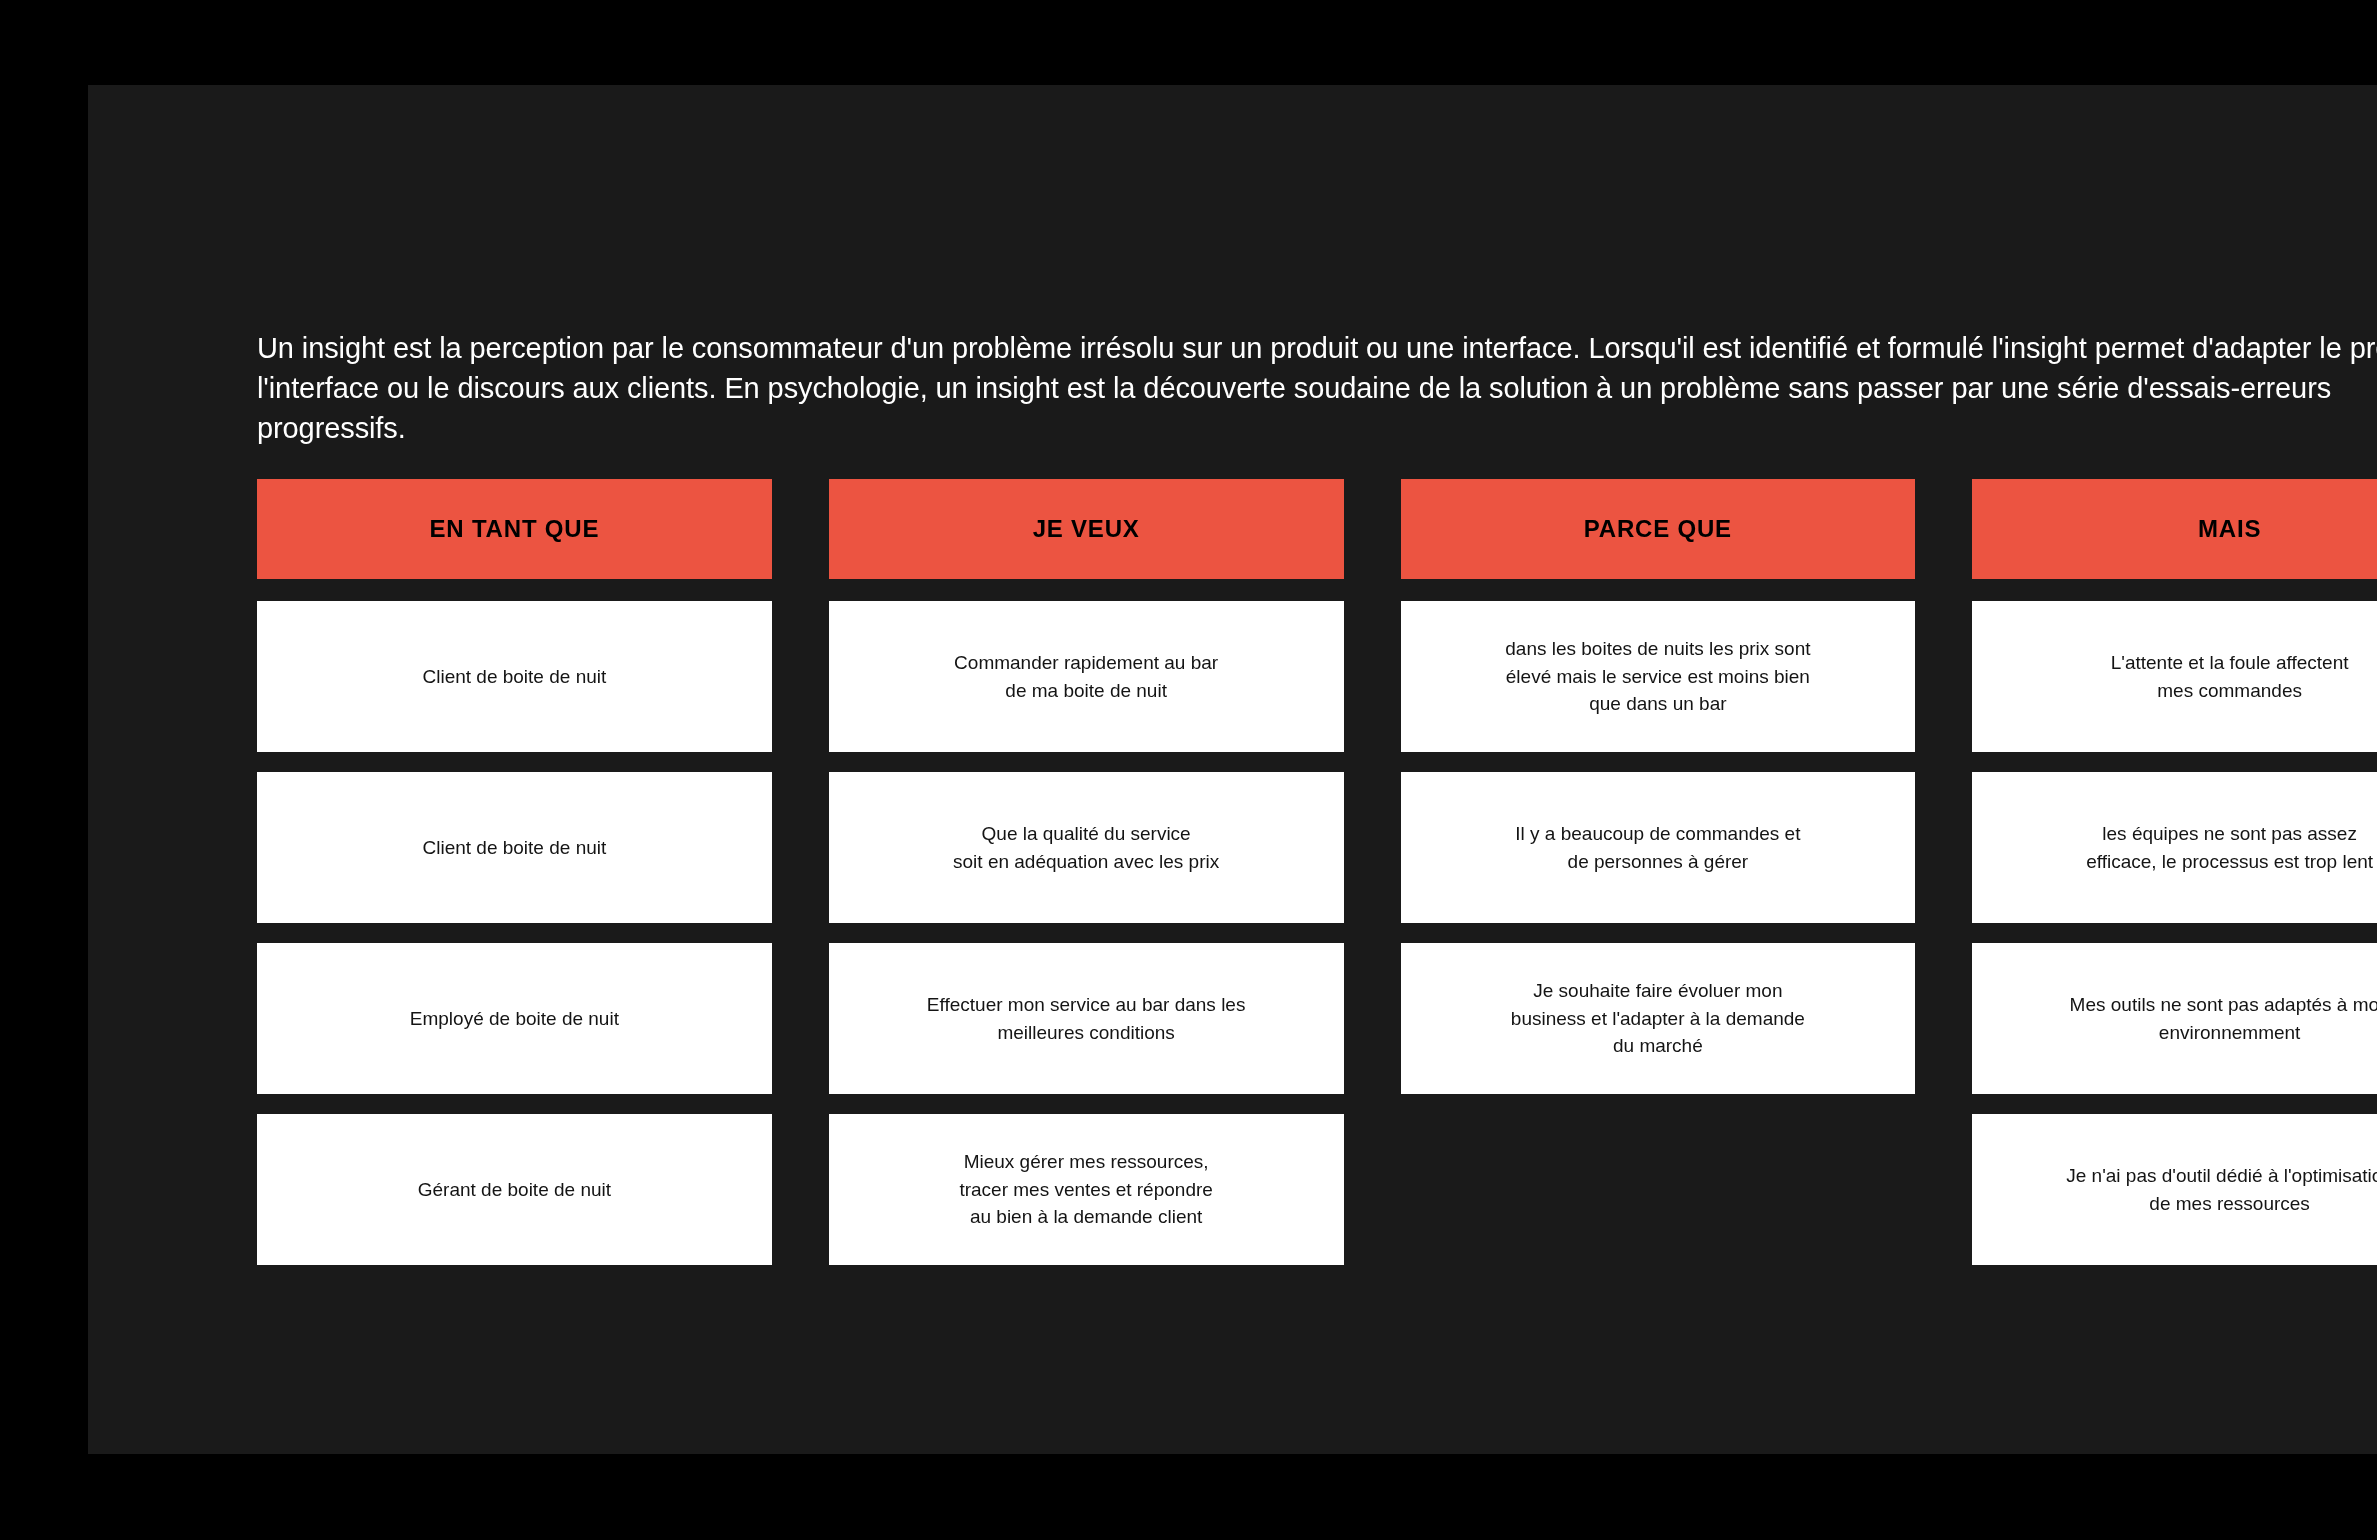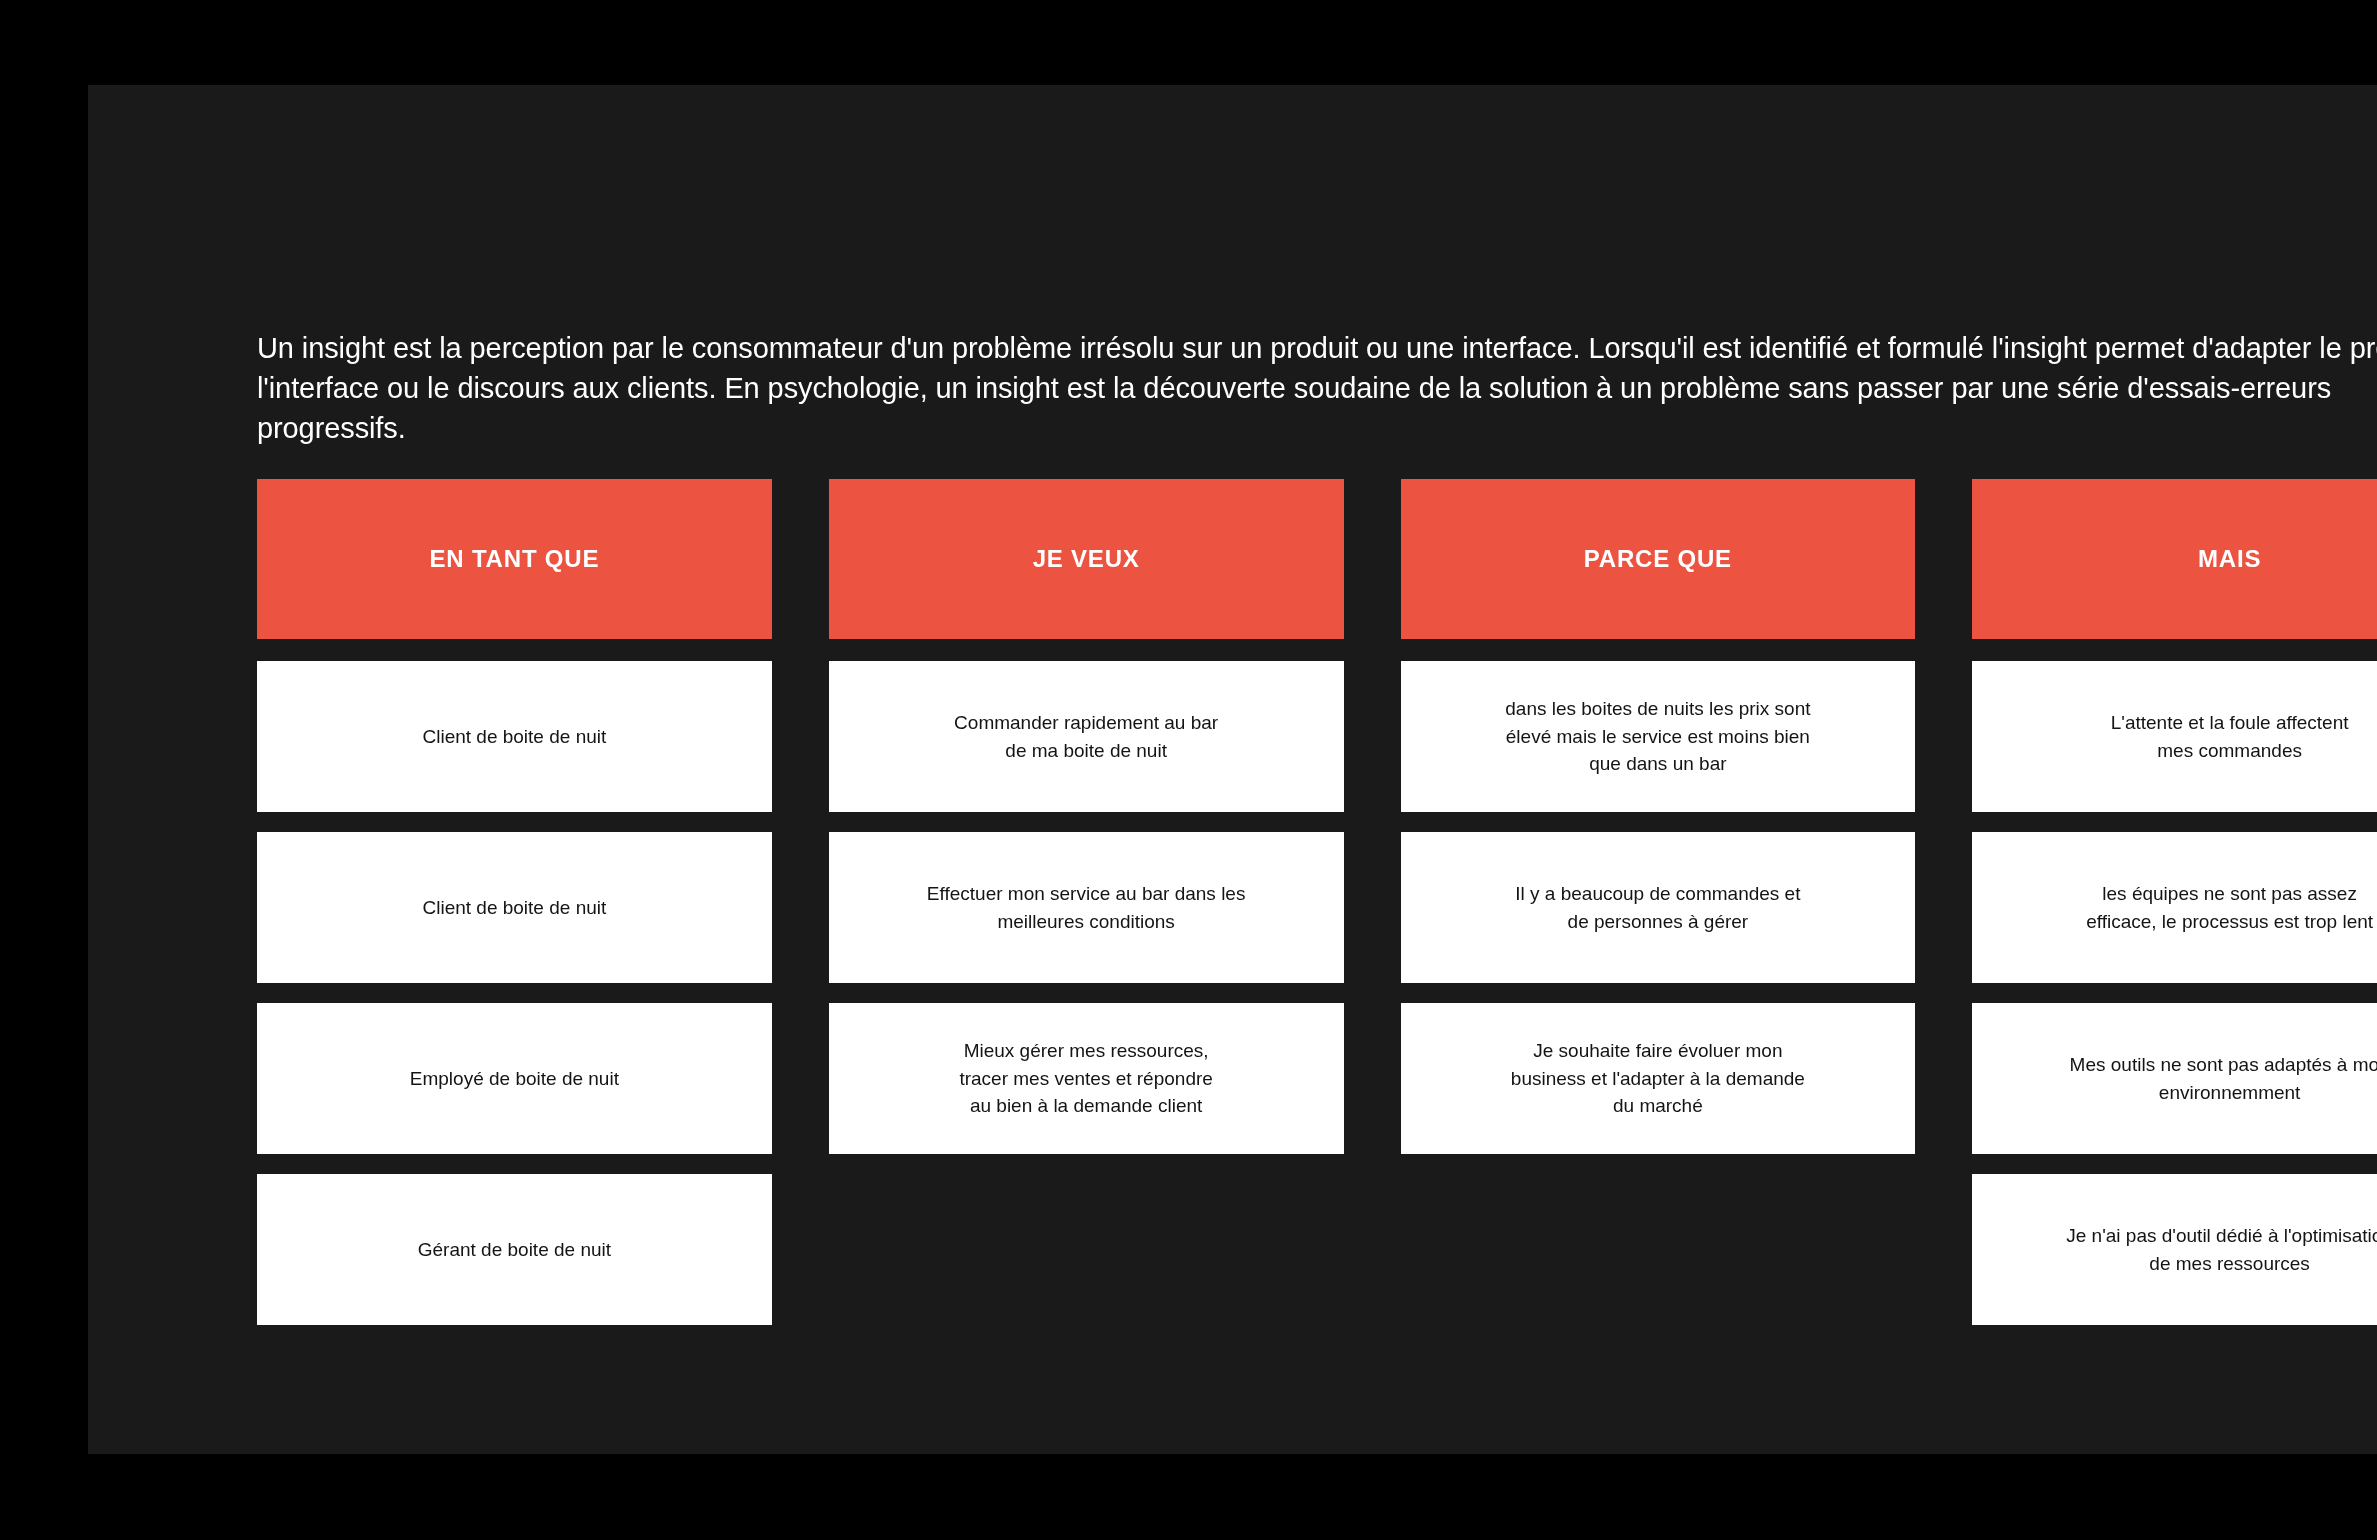--- a/index.html
+++ b/index.html
@@ -49,25 +49,25 @@
     row-gap: 0;
   }
 
   .col {
     display: flex;
     flex-direction: column;
   }
 
   .col-header {
     background: #ec5441;
-    color: #ffffff;
+    color: #000000;
     font-size: 24px;
     font-weight: 700;
     letter-spacing: 0.8px;
-    height: 160px;
+    height: 100px;
     display: flex;
     align-items: center;
     justify-content: center;
     text-align: center;
     margin-bottom: 22px;
     box-sizing: border-box;
   }
 
   .cell {
     background: #ffffff;
@@ -104,20 +104,22 @@
         <div class="cell row-0">Client de boite de nuit</div>
         <div class="cell row-1">Client de boite de nuit</div>
         <div class="cell row-2">Employé de boite de nuit</div>
         <div class="cell row-3">Gérant de boite de nuit</div>
       </div>
 
       <div class="col">
         <div class="col-header">JE VEUX</div>
         <div class="cell row-0">Commander rapidement au bar
 de ma boite de nuit</div>
+        <div class="cell row-1">Que la qualité du service
+soit en adéquation avec les prix</div>
         <div class="cell row-2">Effectuer mon service au bar dans les
 meilleures conditions</div>
         <div class="cell row-3">Mieux gérer mes ressources,
 tracer mes ventes et répondre
 au bien à la demande client</div>
       </div>
 
       <div class="col">
         <div class="col-header">PARCE QUE</div>
         <div class="cell row-1">dans les boites de nuits les prix sont

